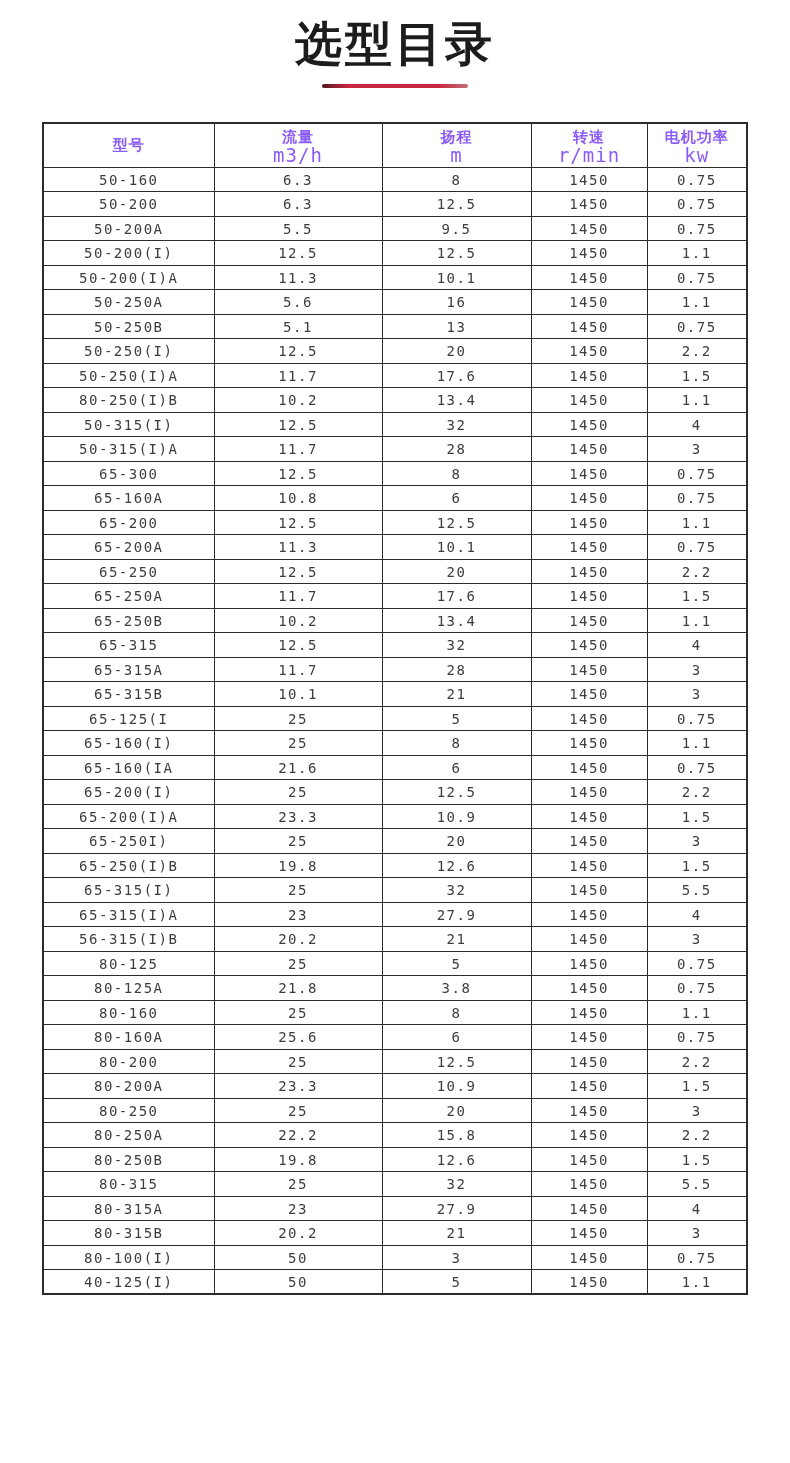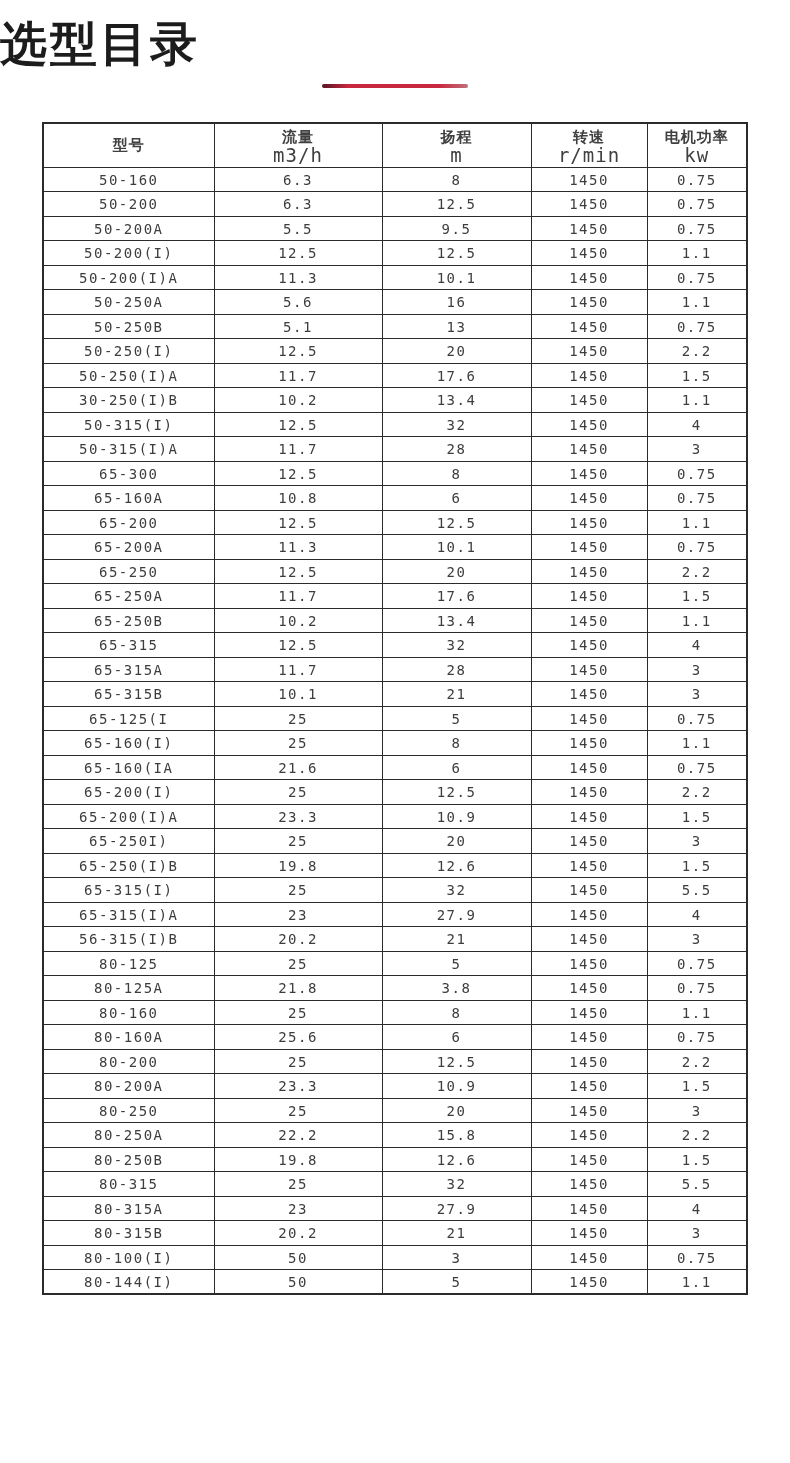--- a/index.html
+++ b/index.html
@@ -11,21 +11,21 @@
     font-family: "DejaVu Sans", sans-serif;
   }
   .page {
     width: 790px;
     height: 1463px;
     overflow: hidden;
     position: relative;
   }
   .page-title {
     margin-top: 16px;
-    text-align: left;
+    text-align: center;
     font-size: 47px;
     font-weight: bold;
     letter-spacing: 3px;
     color: #1c1c1c;
     line-height: 1.18;
     font-family: "DejaVu Sans", sans-serif;
   }
   .title-underline {
     width: 146px;
     height: 4px;
@@ -46,21 +46,21 @@
   }
   table.catalog th,
   table.catalog td {
     border: 1.5px solid #2b2b2b;
     text-align: center;
     vertical-align: middle;
     padding: 0;
   }
   table.catalog thead th {
     height: 44px;
-    color: #404040;
+    color: #8b5cf6;
     font-weight: bold;
   }
   .col-label {
     font-size: 15px;
     font-weight: bold;
     line-height: 19px;
     letter-spacing: 1px;
     font-family: "DejaVu Sans", sans-serif;
   }
   .col-unit {
@@ -174,21 +174,21 @@
           <td>2.2</td>
         </tr>
         <tr>
           <td>50-250(I)A</td>
           <td>11.7</td>
           <td>17.6</td>
           <td>1450</td>
           <td>1.5</td>
         </tr>
         <tr>
-          <td>30-250(I)B</td>
+          <td>80-250(I)B</td>
           <td>10.2</td>
           <td>13.4</td>
           <td>1450</td>
           <td>1.1</td>
         </tr>
         <tr>
           <td>50-315(I)</td>
           <td>12.5</td>
           <td>32</td>
           <td>1450</td>
@@ -426,21 +426,21 @@
           <td>3</td>
         </tr>
         <tr>
           <td>80-100(I)</td>
           <td>50</td>
           <td>3</td>
           <td>1450</td>
           <td>0.75</td>
         </tr>
         <tr>
-          <td>80-144(I)</td>
+          <td>40-125(I)</td>
           <td>50</td>
           <td>5</td>
           <td>1450</td>
           <td>1.1</td>
         </tr>
       </tbody>
   </table>
 </div>
 
 </body></html>

